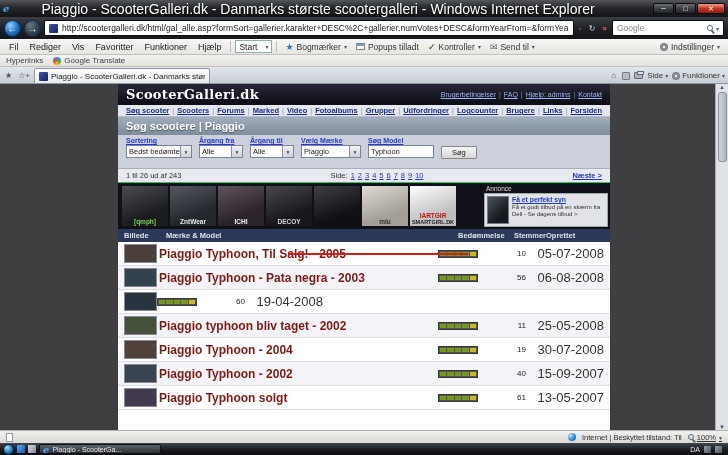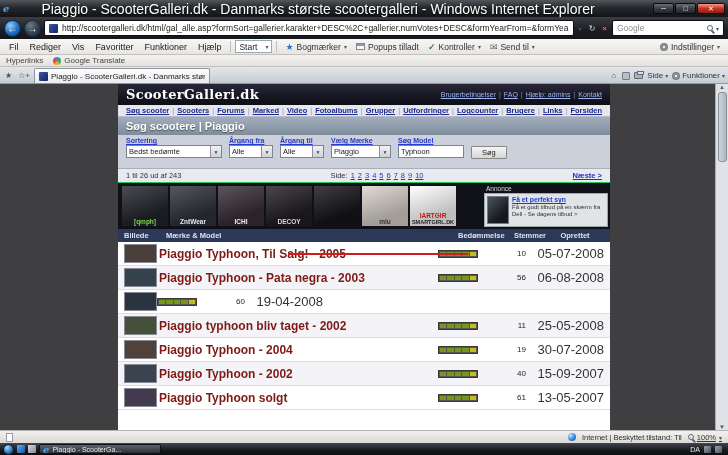--- a/index.html
+++ b/index.html
@@ -84,21 +84,21 @@
   .sectiontitle { height: 18px; background: linear-gradient(#a2aebc, #7e8c9c); color: #fff; font-weight: bold; font-size: 11px; display: flex; align-items: center; padding: 0 8px; text-shadow: 0 1px 1px rgba(0,0,0,.45); }
 
   
   .filters { height: 34px; background: #cbd0da; border-bottom: 1px solid #a8aeba; display: flex; gap: 7px; padding: 2px 8px; align-items: flex-start; }
   .filter { display: flex; flex-direction: column; gap: 1px; }
   .flabel { font-size: 7px; color: #2a3acc; font-weight: bold; text-decoration: underline; white-space: nowrap; }
   .fselect { height: 13px; background: #fff; border: 1px solid #7a8494; font-size: 7.5px; color: #222; display: flex; align-items: center; padding-left: 2px; justify-content: space-between; }
   .selarrow { width: 11px; height: 100%; background: linear-gradient(#f2f2f2, #cfd2d8); border-left: 1px solid #98a; font-size: 5px; color: #345; display: flex; align-items: center; justify-content: center; }
   .finput { height: 13px; width: 66px; background: #fff; border: 1px solid #7a8494; font-size: 7.5px; color: #222; display: flex; align-items: center; padding: 0 2px; }
   .fbtn { height: 13px; margin-top: 9px; padding: 0 10px; background: linear-gradient(#f6f6f6, #d6d6d6); border: 1px solid #888; border-radius: 1px; font-size: 7.5px; color: #222; display: flex; align-items: center; }
-  .w84 { width: 96px; } .w44 { width: 44px; } .w60 { width: 60px; }
+  .w84 { width: 66px; } .w44 { width: 44px; } .w60 { width: 60px; }
 
   
   .resultsbar { height: 14px; background: #e9eaf0; border-bottom: 1px solid #22c55e; display: flex; align-items: center; padding: 0 8px; font-size: 7.5px; color: #333; }
   .pages { flex: 1; display: flex; justify-content: center; gap: 3px; }
   .pagelink { color: #2233bb; text-decoration: underline; }
   .nextlink { color: #2233bb; font-weight: bold; text-decoration: underline; }
 
   
   .adsrow { height: 46px; background: #101018; display: flex; }
   .banners { flex: 1; display: flex; align-items: center; padding: 2px 4px; gap: 2px; }
@@ -109,21 +109,21 @@
   .annonce { width: 126px; display: flex; flex-direction: column; padding: 1px 2px 2px 0; }
   .annoncelabel { font-size: 6.5px; color: #ddd; padding: 1px 2px; }
   .annoncebody { flex: 1; background: #e2e3e7; border: 1px solid #9aa; display: flex; gap: 3px; padding: 2px; }
   .annthumb { width: 22px; height: 100%; background: linear-gradient(135deg, #4a5560, #15181c 70%); border: 1px solid #778; flex: none; }
   .anntext { display: flex; flex-direction: column; gap: 1px; overflow: hidden; }
   .anntitle { font-size: 6.8px; font-weight: bold; color: #1a3ecc; text-decoration: underline; }
   .annbody { font-size: 6px; color: #333; line-height: 1.15; }
 
   
   .thead { height: 13px; background: #2c3858; display: flex; align-items: center; padding: 0 6px; font-size: 7.5px; font-weight: bold; color: #dde2ee; }
-  .c-billede { width: 42px; } .c-model { flex: 1; } .c-rating { width: 54px; } .c-votes { width: 34px; text-align: right; } .c-created { width: 58px; text-align: center; }
+  .c-billede { width: 42px; } .c-model { flex: 1; } .c-rating { width: 54px; } .c-votes { width: 34px; text-align: right; } .c-created { width: 58px; text-align: left; }
   .rows { background: #fff; }
   .rrow { height: 24px; display: flex; align-items: center; padding: 0 6px; border-bottom: 1px solid #dcdce4; position: relative; background: #fff; }
   .rrow:nth-child(even) { background: #f4f4f8; }
   .thumb { width: 33px; height: 19px; border: 1px solid #8a8a94; background: #333; background-image: linear-gradient(135deg, rgba(255,255,255,.25), rgba(0,0,0,.45) 70%); }
   .model { flex: 1; font-size: 12px; font-weight: bold; color: #7e1a14; padding-left: 2px; white-space: nowrap; overflow: hidden; }
   .soldline { position: absolute; left: 170px; width: 180px; top: 11px; height: 2px; background: #cc2020; }
   .ratingcell { width: 54px; display: flex; align-items: center; }
   .ratingbar { display: flex; width: 40px; height: 8px; border: 1px solid #3a3a3a; background: #555; padding: 1px; gap: 1px; }
   .ratingbar i { flex: 1; background: #76961c; }
   .ratingbar i.y { background: #c4bc1e; }

